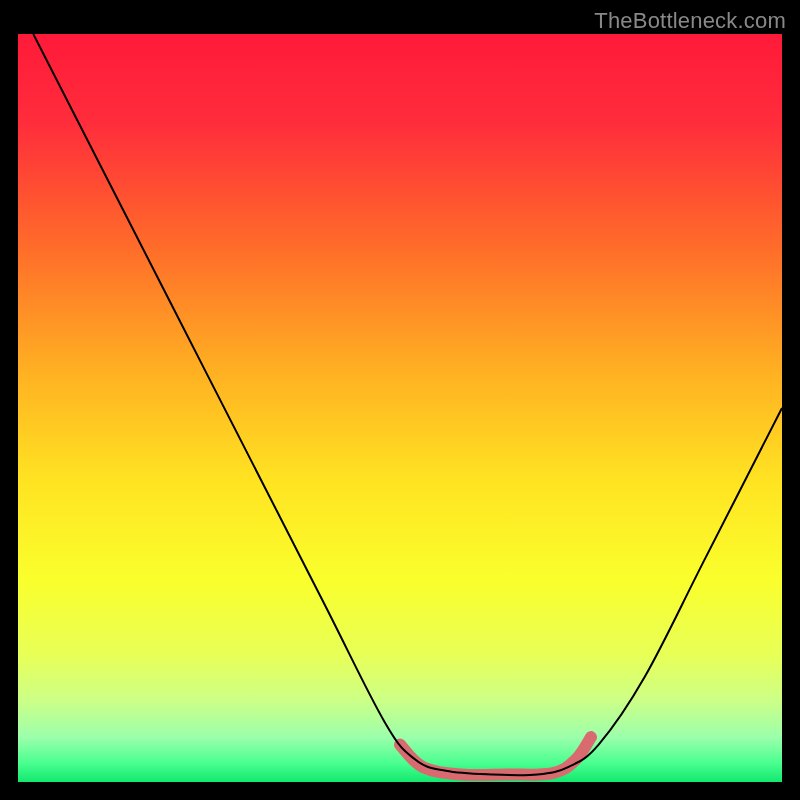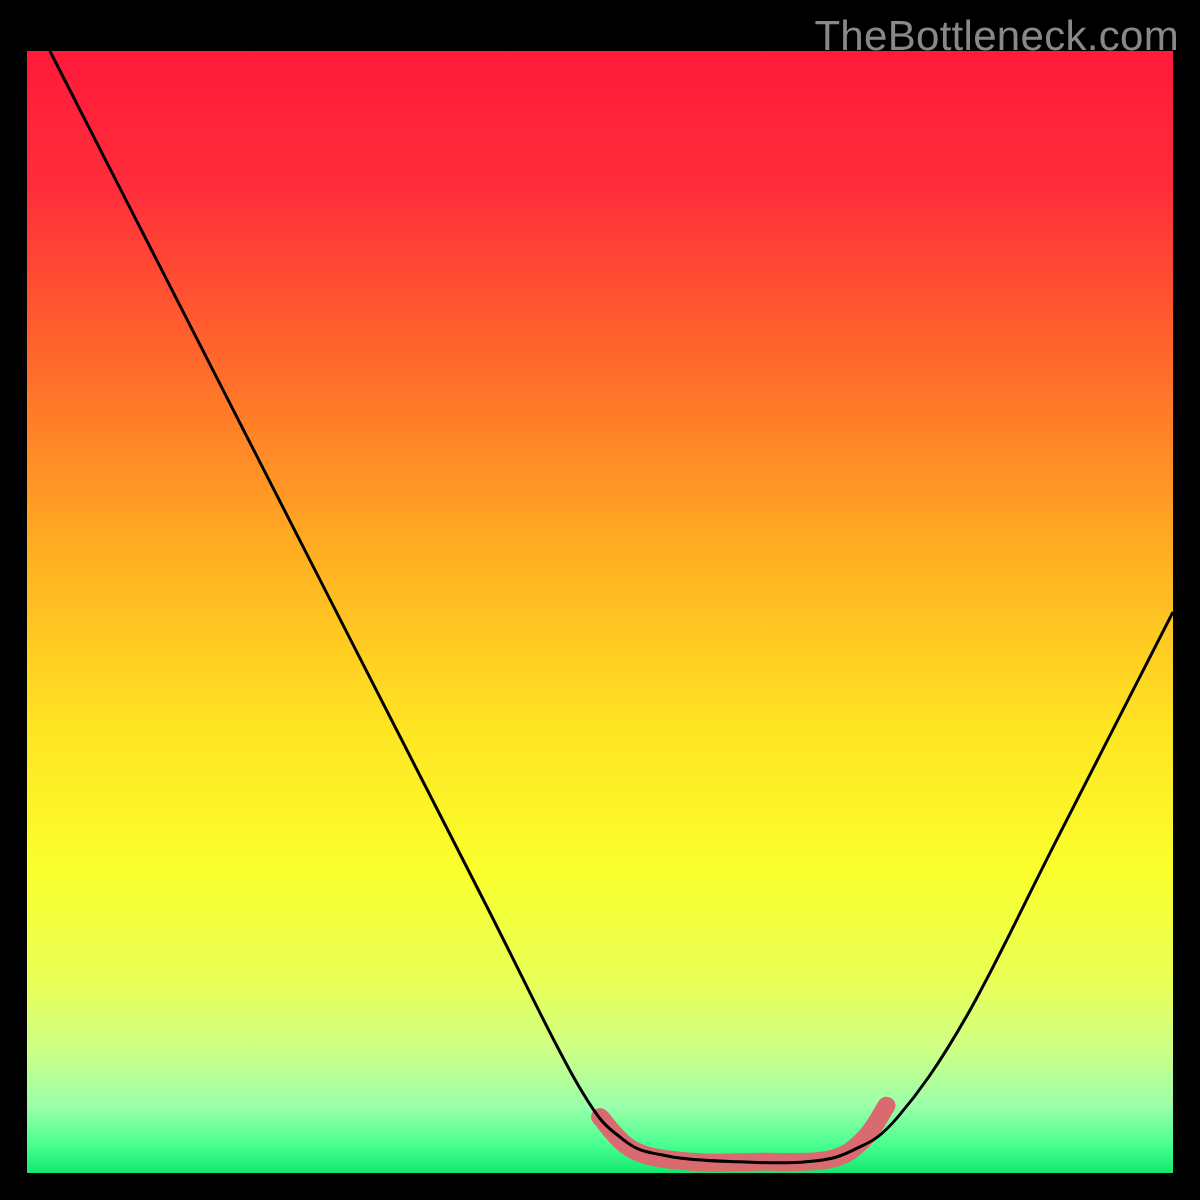--- a/index.html
+++ b/index.html
@@ -9,21 +9,21 @@
     background: #000;
     position: relative;
     overflow: hidden;
     font-family: Arial, sans-serif;
   }
   .attribution {
     position: absolute;
     top: 8px;
     right: 14px;
     color: #888;
-    font-size: 28px;
+    font-size: 22px;
     font-weight: 500;
     letter-spacing: 0.2px;
     z-index: 10;
   }
   .plot-frame {
     position: absolute;
     left: 18px;
     top: 34px;
     width: 764px;
     height: 748px;

